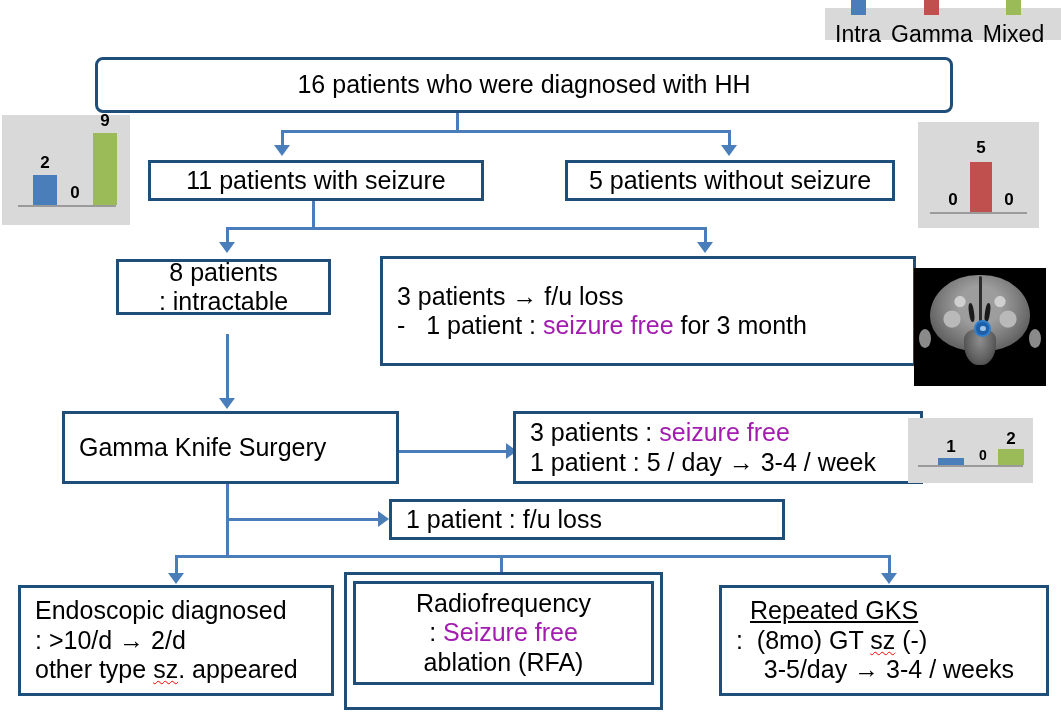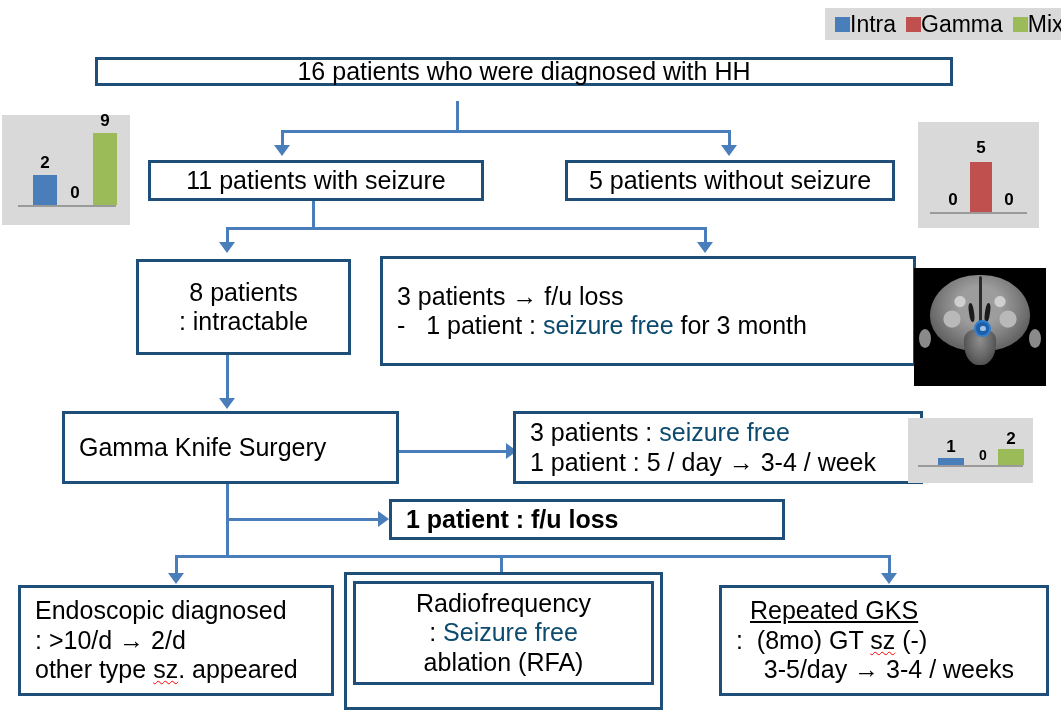--- a/index.html
+++ b/index.html
@@ -22,21 +22,21 @@
     display:flex;
     flex-direction:column;
     justify-content:center;
     font-size:25px;
     line-height:1.18;
     z-index:4;
   }
   .box.center{align-items:center;text-align:center;}
   .box.left{align-items:flex-start;text-align:left;padding-left:14px;}
   .box .ln{white-space:pre;display:block;}
-  .red{color:#0c4a6e;margin-top:44px;}
+  .red{color:#a21caf;margin-top:44px;}
   .spell{
     text-decoration:underline;
     text-decoration-style:wavy;
     text-decoration-color:#ff0000;
     text-decoration-thickness:1px;
     text-underline-offset:2px;
   }
   .dblouter{
     position:absolute;
     box-sizing:border-box;
@@ -66,21 +66,21 @@
 
   
   .legend{
     position:absolute;
     background:#d9d9d9;
     display:flex;align-items:center;gap:10px;
     padding:0 10px;
     font-size:23px;
     z-index:6;
   }
-  .legend .item{display:flex;align-items:center;}
+  .legend .item{display:flex;align-items:center;gap:6px;flex-direction:column;}
   .legend .sw{width:15px;height:15px;display:inline-block;}
 
   
   .mini{
     position:absolute;
     background:#d9d9d9;
     z-index:6;
   }
   .mini .plot{position:absolute;left:0;top:0;right:0;bottom:0;}
   .mini .axis{position:absolute;background:#9a9a9a;height:2px;}
@@ -194,52 +194,52 @@
   <div class="arrowright" style="left:378px;top:511px;"></div>
 
   <div class="conn hline" style="left:175px;top:555px;width:716px;"></div>
   <div class="conn vline" style="left:175px;top:555px;height:20px;"></div>
   <div class="arrowdown" style="left:168px;top:573px;"></div>
   <div class="conn vline" style="left:500px;top:555px;height:20px;"></div>
   <div class="arrowdown" style="left:493px;top:573px;"></div>
   <div class="conn vline" style="left:888px;top:555px;height:20px;"></div>
   <div class="arrowdown" style="left:881px;top:573px;"></div>
 
-  <div class="box center" style="left:95px;top:57px;width:858px;height:29px;">
+  <div class="box center" style="left:95px;top:57px;width:858px;height:56px;border-radius:8px;">
     <span class="ln">16 patients who were diagnosed with HH</span>
   </div>
 
   <div class="box center" style="left:148px;top:160px;width:336px;height:41px;">
     <span class="ln">11 patients with seizure</span>
   </div>
 
   <div class="box center" style="left:565px;top:160px;width:330px;height:41px;">
     <span class="ln">5 patients without seizure</span>
   </div>
 
-  <div class="box center" style="left:136px;top:259px;width:215px;height:96px;">
+  <div class="box center" style="left:116px;top:259px;width:215px;height:56px;">
     <span class="ln">8 patients</span>
     <span class="ln">: intractable</span>
   </div>
 
   <div class="box left" style="left:380px;top:256px;width:536px;height:110px;">
     <span class="ln">3 patients → f/u loss</span>
     <span class="ln"><span>-   1 patient : </span><span class="red">seizure free</span><span> for 3 month</span></span>
   </div>
 
   <div class="box left" style="left:62px;top:411px;width:337px;height:73px;">
     <span class="ln">Gamma Knife Surgery</span>
   </div>
 
   <div class="box left" style="left:513px;top:411px;width:410px;height:73px;">
     <span class="ln"><span>3 patients : </span><span class="red">seizure free</span></span>
     <span class="ln">1 patient : 5 / day → 3-4 / week</span>
   </div>
 
-  <div class="box left" style="left:389px;top:499px;width:396px;height:41px;font-weight:bold;">
+  <div class="box left" style="left:389px;top:499px;width:396px;height:41px;">
     <span class="ln">1 patient : f/u loss</span>
   </div>
 
   <div class="box left" style="left:18px;top:585px;width:316px;height:111px;">
     <span class="ln">Endoscopic diagnosed</span>
     <span class="ln">: &gt;10/d → 2/d</span>
     <span class="ln"><span>other type </span><span class="spell">sz</span><span>. appeared</span></span>
   </div>
 
   <div class="dblouter" style="left:344px;top:572px;width:319px;height:138px;"></div>

